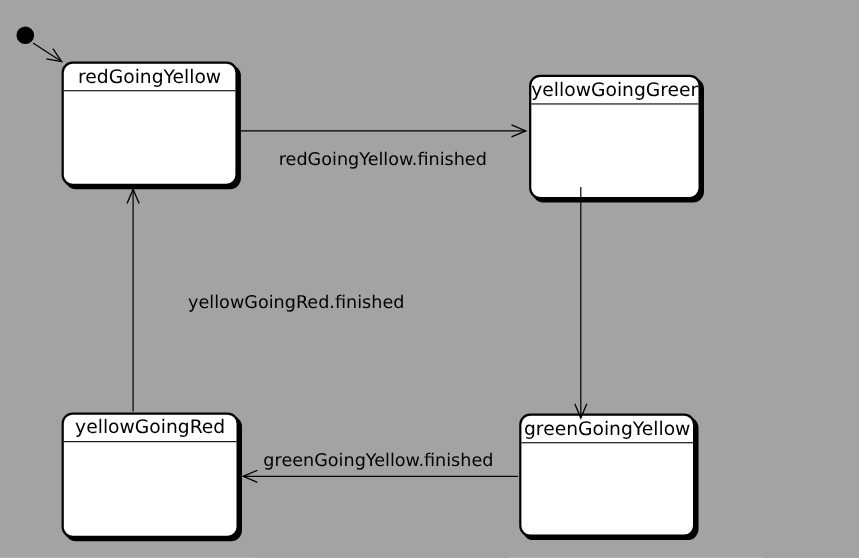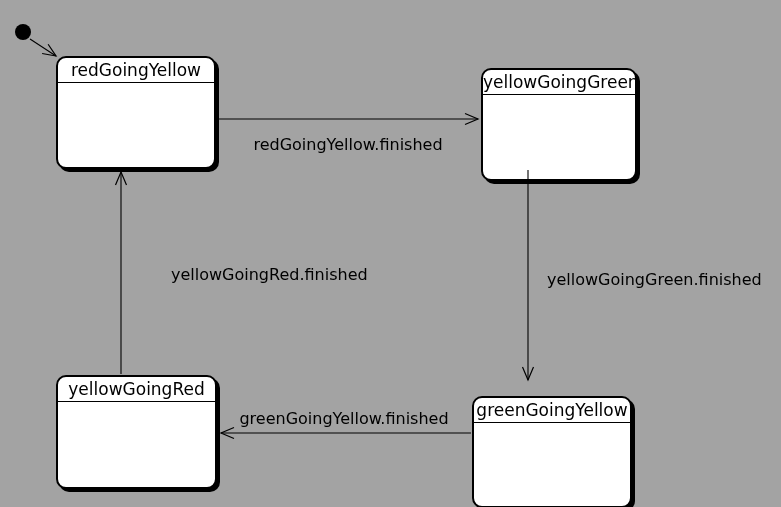--- a/index.html
+++ b/index.html
@@ -55,21 +55,21 @@
     font-size: 16px;
     white-space: nowrap;
     z-index: 4;
     line-height: 18px;
   }
   .centered { transform: translateX(-50%); }
 
   
   #st-redGoingYellow   { left: 56px;  top: 56px;  width: 160px; height: 113px; }
   #st-yellowGoingGreen { left: 481px; top: 68px;  width: 156px; height: 113px; }
-  #st-greenGoingYellow { left: 472px; top: 376px; width: 160px; height: 112px; margin-top: 20px; }
+  #st-greenGoingYellow { left: 472px; top: 376px; width: 160px; height: 112px; }
   #st-yellowGoingRed   { left: 56px;  top: 375px; width: 161px; height: 114px; }
 
   
   #lbl-t1 { left: 348px; top: 99px; margin-top: 37px; }
   #lbl-t2 { left: 547px; top: 271px; }
   #lbl-t3 { left: 344px; top: 410px; }
   #lbl-t4 { left: 133px; top: 266px; margin-left: 38px; }
 </style>
 </head>
 <body>
@@ -111,19 +111,18 @@
     <div class="state-body"></div>
   </div>
 
   <div class="state" id="st-yellowGoingRed">
     <div class="state-title">yellowGoingRed</div>
     <div class="state-body"></div>
   </div>
 
   <div class="transition-label centered" id="lbl-t1">redGoingYellow.finished</div>
 
-  <div class="transition-label" id="lbl-t2">yellowGoingGreen.finished</div>
 
   <div class="transition-label centered" id="lbl-t3">greenGoingYellow.finished</div>
 
   <div class="transition-label" id="lbl-t4">yellowGoingRed.finished</div>
 
 </div>
 
 </body></html>

